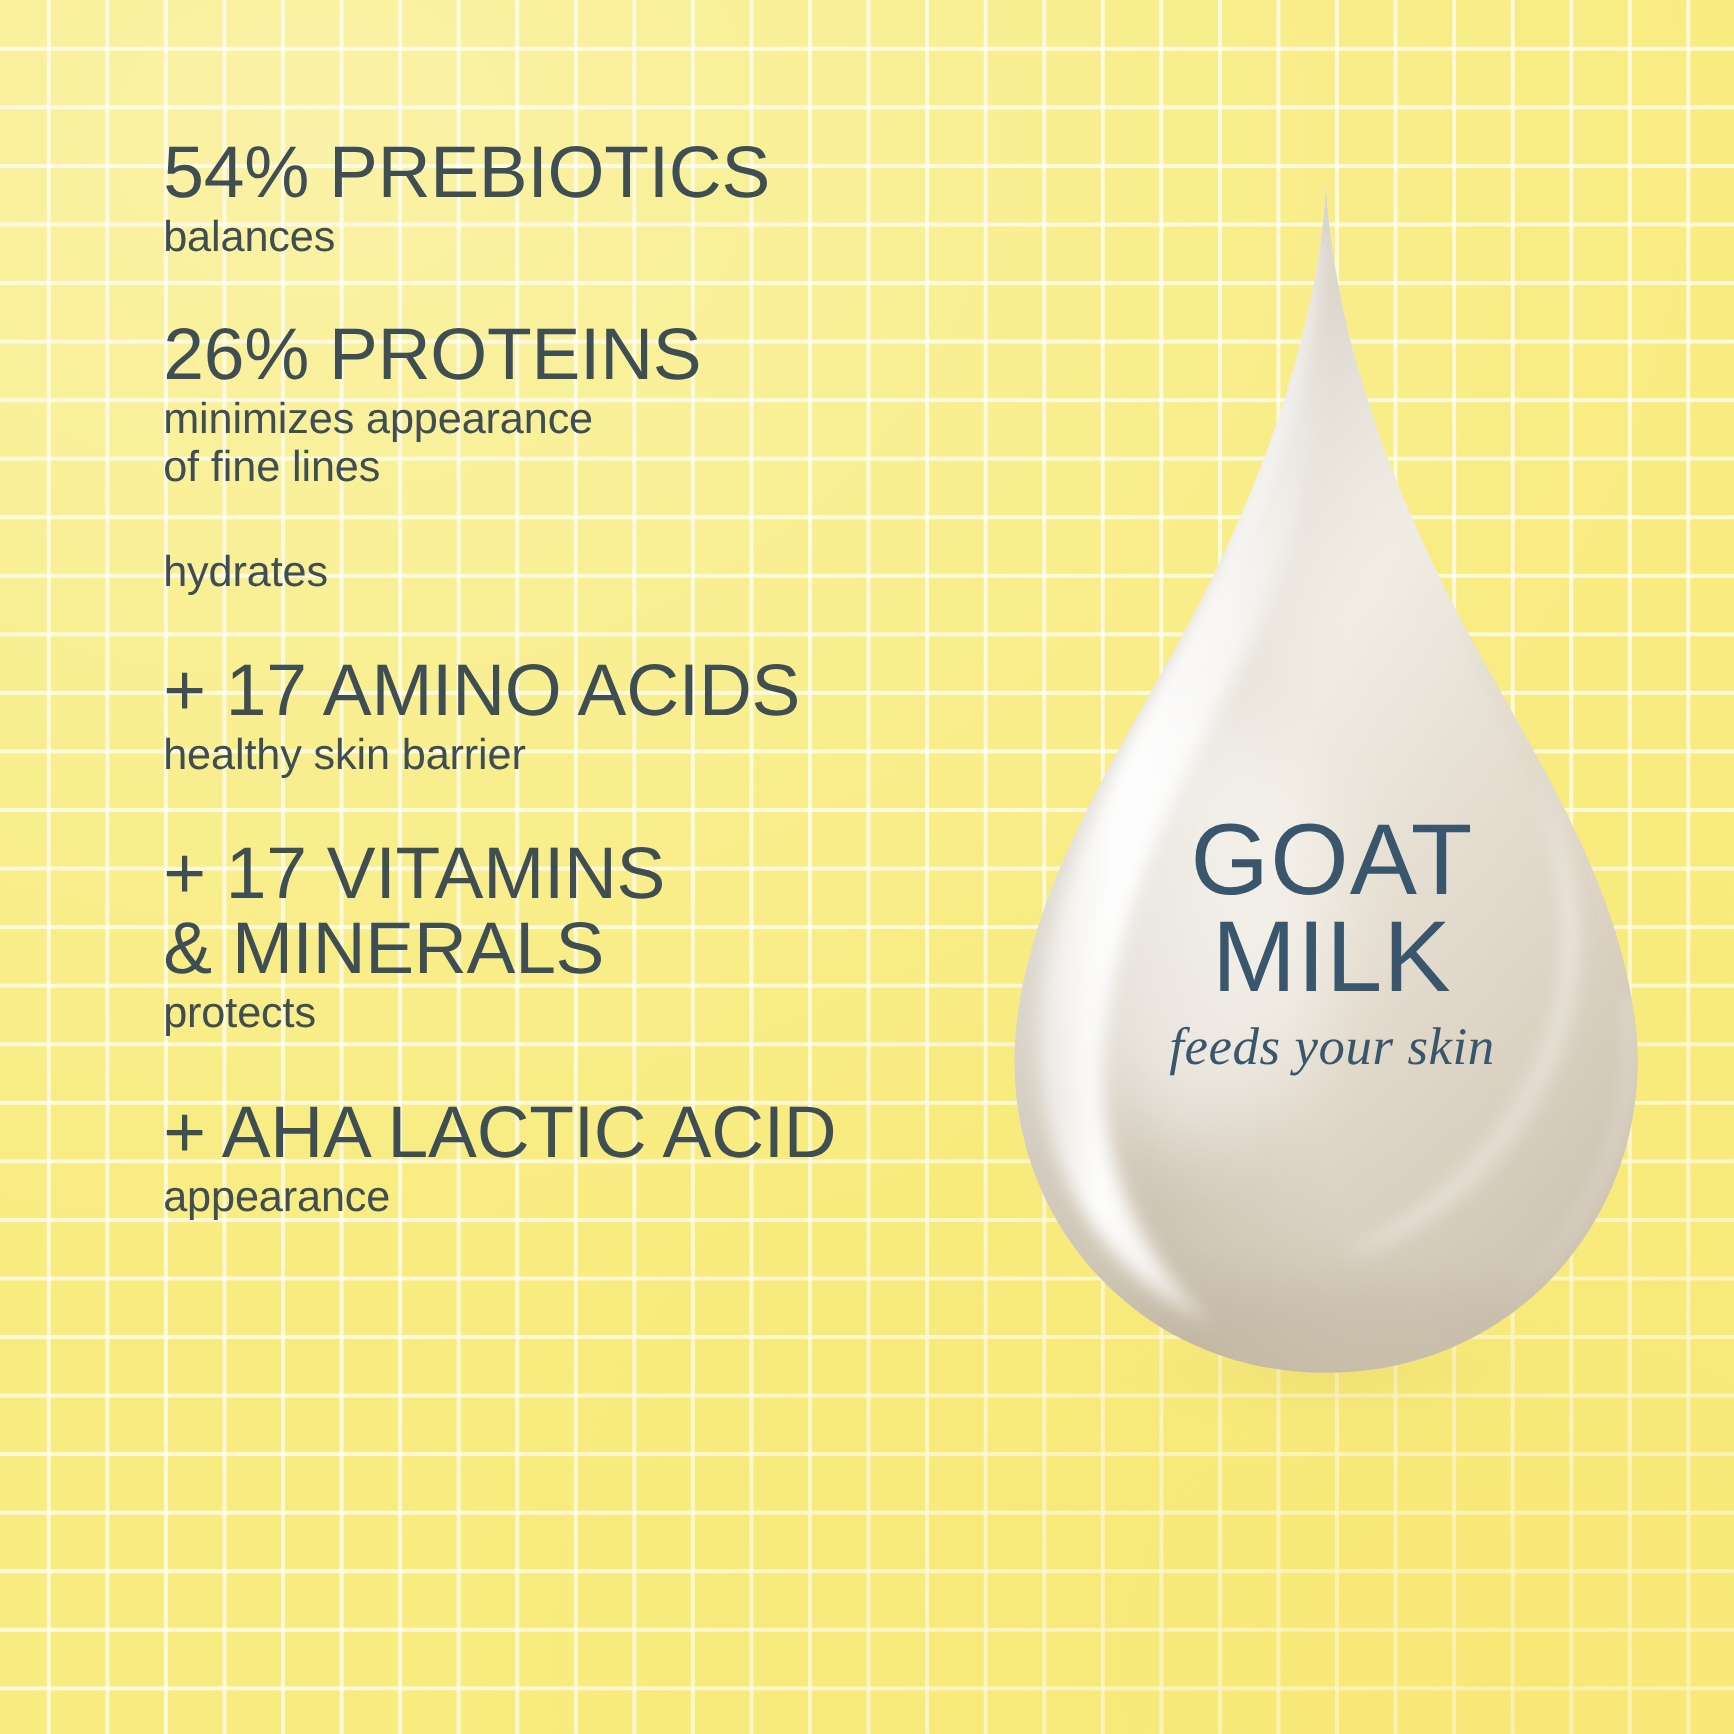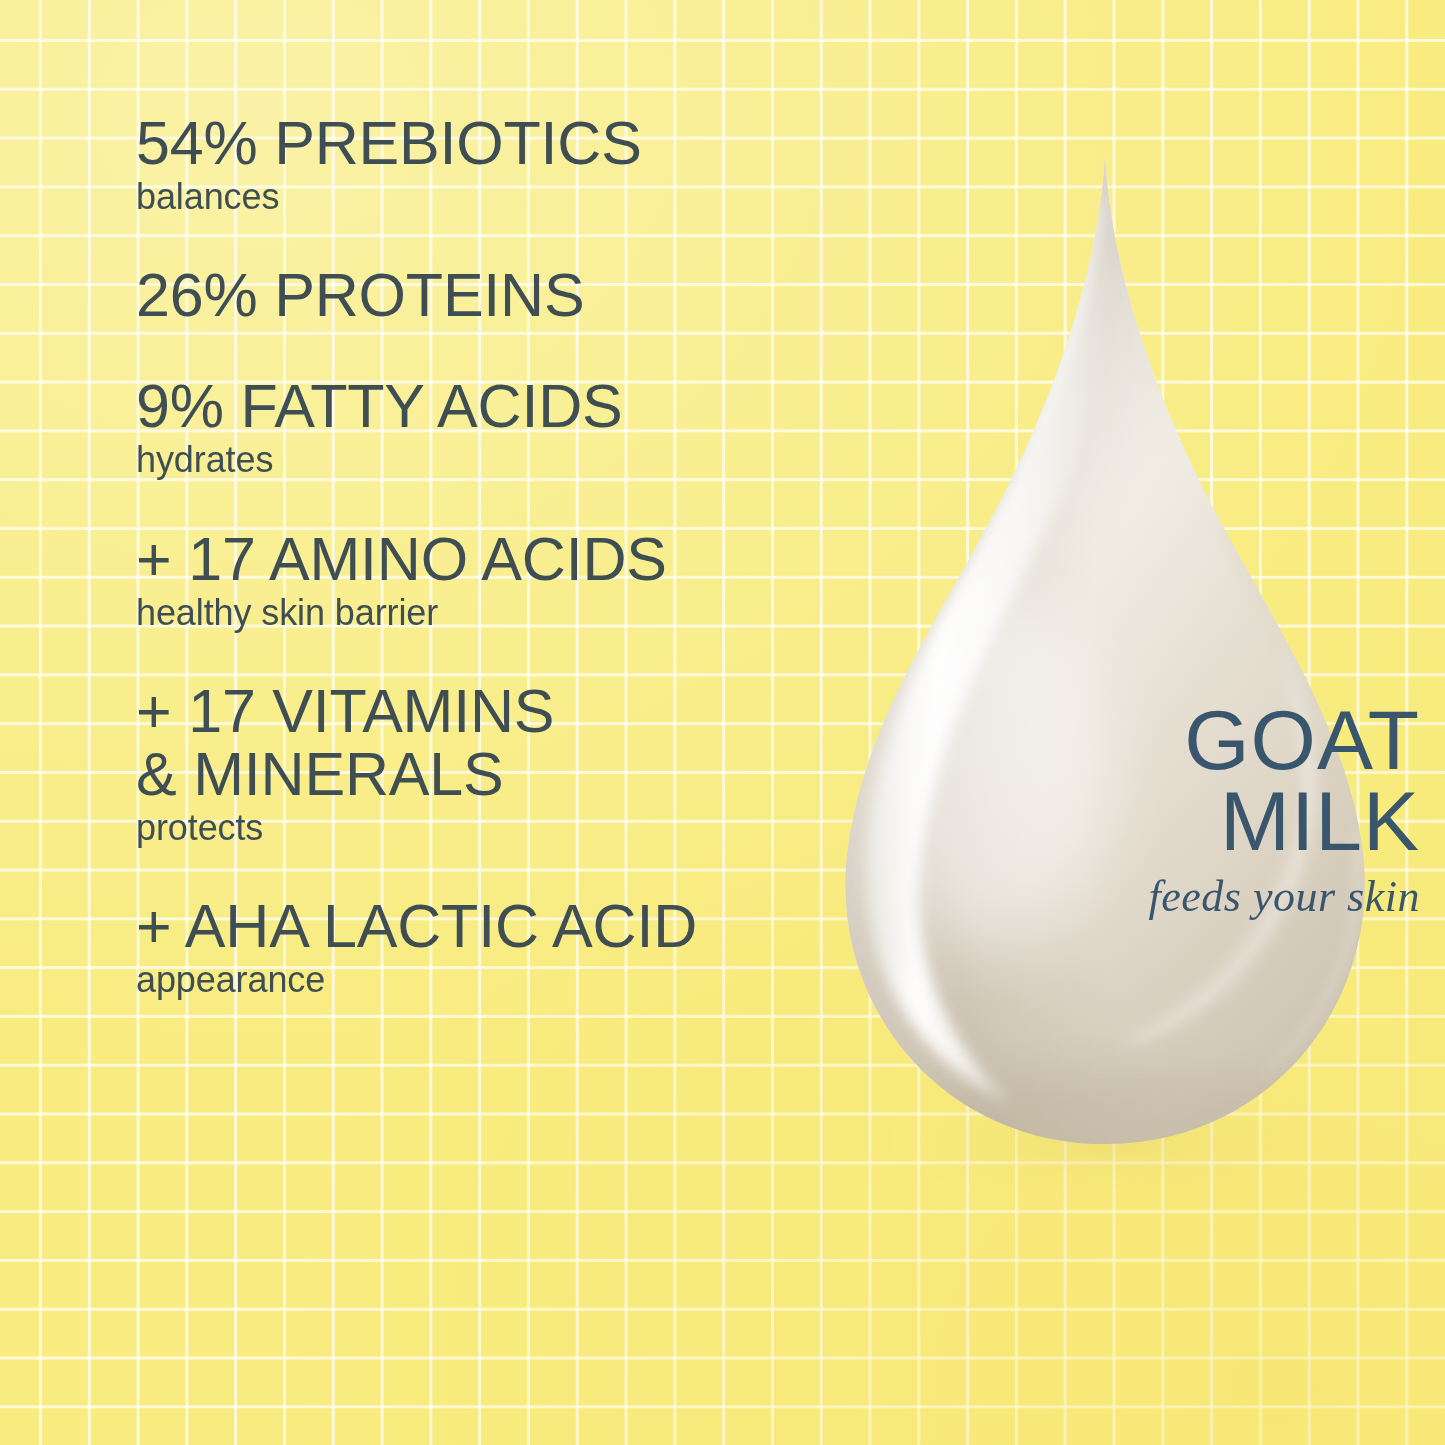--- a/index.html
+++ b/index.html
@@ -74,23 +74,23 @@
     top: 130px;
     width: 620px;
     height: 1060px;
   }
   #droplet-svg { display: block; width: 100%; height: 100%; }
 
   
   #droplet-lockup {
     position: absolute;
     left: 800px;
-    top: 700px;
+    top: 676px;
     width: 620px;
-    text-align: right;
+    text-align: center;
     pointer-events: none;
   }
   .lockup-line {
     font-size: 84px;
     line-height: 0.96;
     letter-spacing: 1px;
     font-weight: 400;
     color: #3a566d;
     margin: 0;
   }
@@ -114,24 +114,25 @@
 
   <div id="claims">
 
     <div class="claim">
       <p class="claim-head">54% PREBIOTICS</p>
       <p class="claim-sub">balances</p>
     </div>
 
     <div class="claim">
       <p class="claim-head">26% PROTEINS</p>
-    </div>
-
-    <div class="claim">
-      <p class="claim-head">9% FATTY ACIDS</p>
+      <p class="claim-sub">minimizes appearance
+of fine lines</p>
+    </div>
+
+    <div class="claim">
       <p class="claim-sub">hydrates</p>
     </div>
 
     <div class="claim">
       <p class="claim-head">+ 17 AMINO ACIDS</p>
       <p class="claim-sub">healthy skin barrier</p>
     </div>
 
     <div class="claim">
       <p class="claim-head">+ 17 VITAMINS

